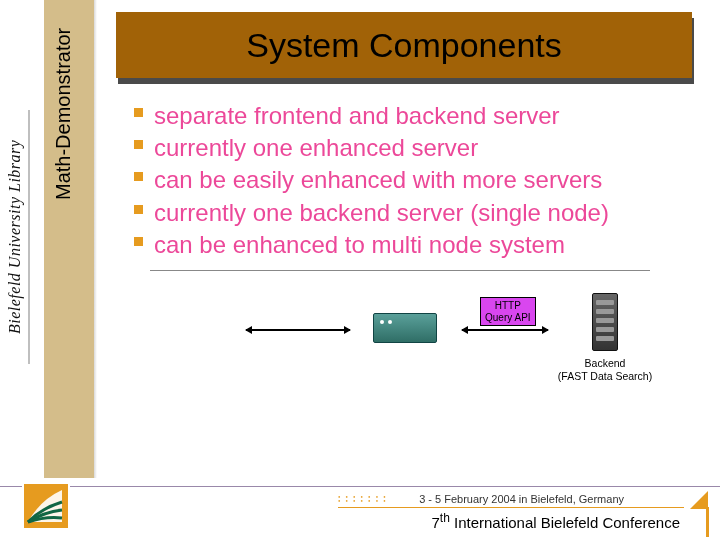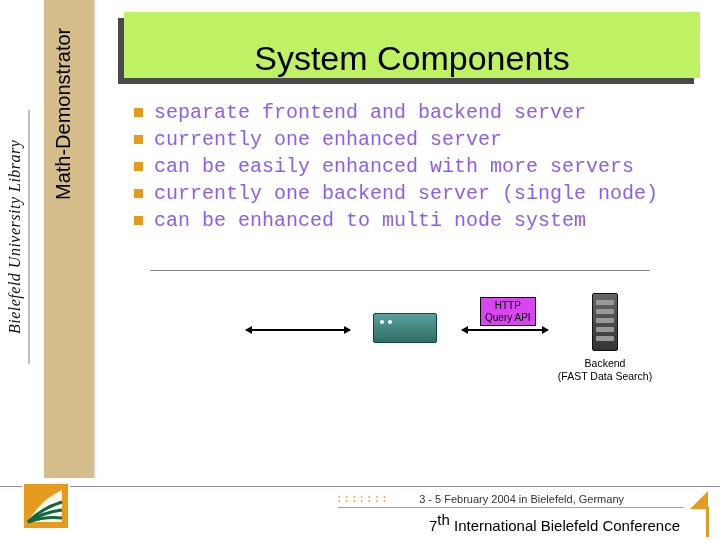--- a/index.html
+++ b/index.html
@@ -75,50 +75,49 @@
   .title-shadow {
     position: absolute;
     left: 6px;
     top: 6px;
     width: 100%;
     height: 100%;
     background: #4a4a4a;
   }
   .title-bar {
     position: absolute;
-    left: 12px; top: 0;
+    left: 4px; top: 0;
     width: 100%;
     height: 100%;
-    background: #bef264;
+    background: #a16207;
     display: flex;
-    align-items: flex-end;
+    align-items: center;
     justify-content: center;
   }
   .title-text {
     font-size: 34px;
     color: #000;
     font-weight: 400;
   }
 
   
   .bullets {
     position: absolute;
     left: 134px;
     top: 100px;
     width: 552px;
   }
   .bullets li {
     list-style: none;
-    font-size: 20px;
-    color: #8b5cf6;
+    font-size: 24px;
+    color: #ec4899;
     line-height: 1.3;
     padding-left: 20px;
     position: relative;
     margin-bottom: 1px;
-    font-family: Liberation Mono, monospace;
   }
   .bullets li::before {
     content: "";
     position: absolute;
     left: 0;
     top: 8px;
     width: 9px;
     height: 9px;
     background: #e69b1f;
   }
@@ -246,21 +245,21 @@
     color:#333;
   }
   .footer .conf-line{
     position:absolute;
     right: 40px;
     top: 24px;
     font-size: 15px;
     color:#000;
   }
   .footer .conf-line .ord{
-    font-size:15px;
+    font-size:12px;
     vertical-align: super;
   }
   .footer .dots{
     position:absolute;
     left:338px;
     top:8px;
     font-size:4px;
     letter-spacing:2px;
     color:#e69b1f;
     line-height:4px;

